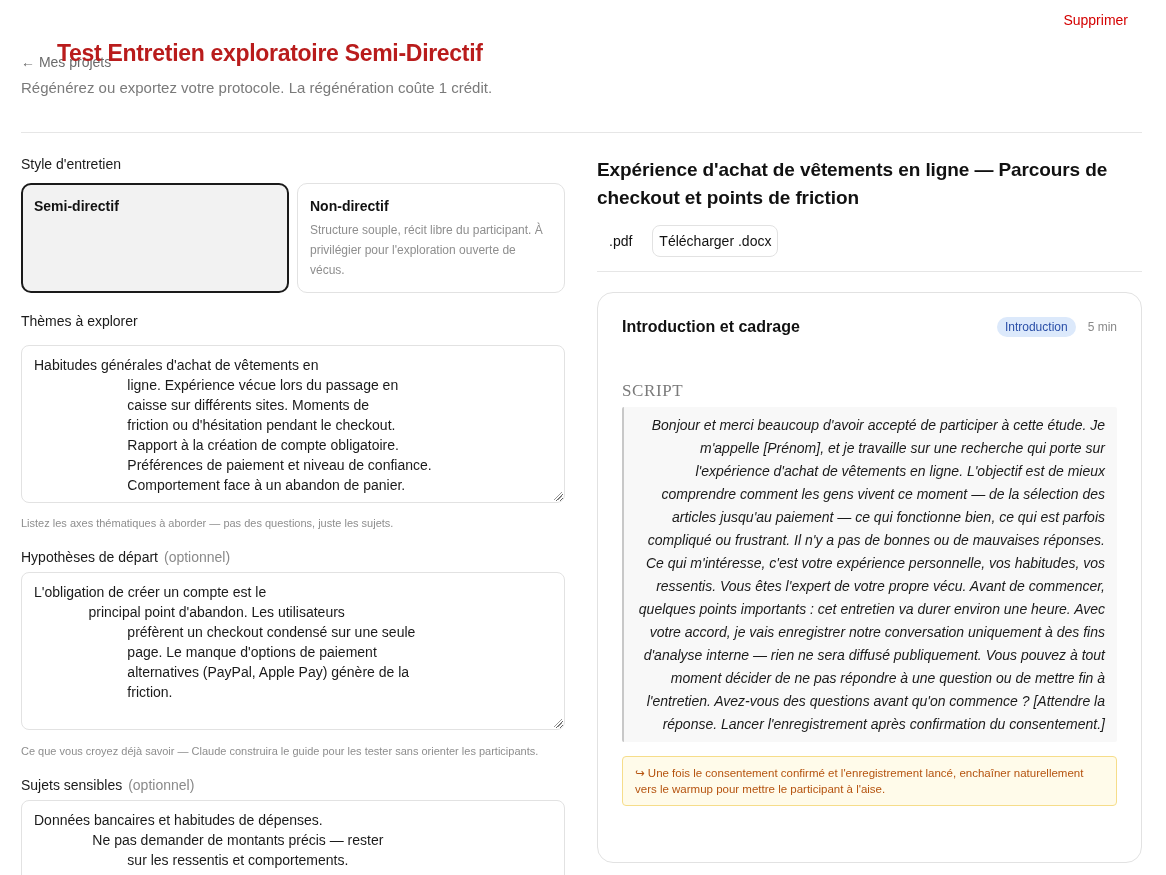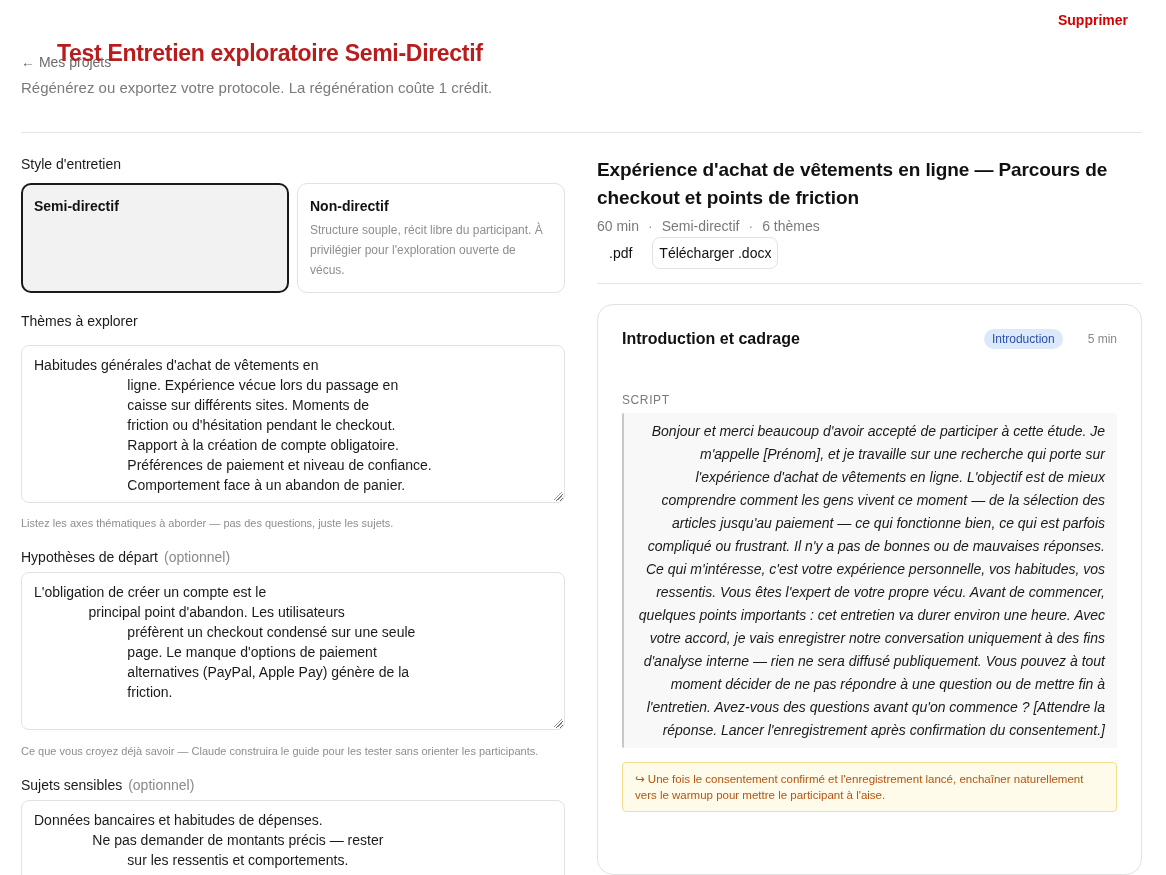--- a/index.html
+++ b/index.html
@@ -11,21 +11,21 @@
     }
     .page { position: relative; width: 1166px; height: 875px; }
 
     
     .back-link {
       position: absolute; left: 21px; top: 12px;
       font-size: 14px; color: #6b6b6b; text-decoration: none; cursor: pointer; margin-top: 42px;
     }
     .delete-link {
       position: absolute; right: 38px; top: 12px;
-      font-size: 14px; color: #d40000; cursor: pointer; font-weight: bold;
+      font-size: 14px; color: #d40000; cursor: pointer;
     }
     .page-title {
       position: absolute; left: 21px; top: 40px;
       font-size: 23px; font-weight: 700; letter-spacing: -0.3px; color: #b91c1c; margin-left: 36px;
     }
     .page-subtitle {
       position: absolute; left: 21px; top: 79px;
       font-size: 15px; color: #7a7a7a;
     }
     .top-divider {
@@ -59,35 +59,35 @@
       background: linear-gradient(135deg, transparent 45%, #9a9a9a 45%, #9a9a9a 52%, transparent 52%, transparent 72%, #9a9a9a 72%, #9a9a9a 79%, transparent 79%);
       cursor: nwse-resize;
     }
     .helper { font-size: 11px; color: #8e8e8e; line-height: 16px; margin-top: 12px; }
 
     
     .right-col { position: absolute; left: 597px; top: 156px; width: 545px; }
     .guide-title { font-size: 19px; font-weight: 700; line-height: 28px; color: #111; letter-spacing: -0.1px; }
     .guide-meta { font-size: 14px; color: #7a7a7a; margin-top: 6px; }
     .guide-meta .sep { margin: 0 9px; color: #9a9a9a; }
-    .export-row { display: flex; align-items: flex-end; gap: 8px; margin-top: 3px; }
+    .export-row { display: flex; align-items: flex-end; gap: 8px; margin-top: 13px; }
     .btn-plain { font-size: 14px; color: #111; padding: 7px 11px; border: 1px solid transparent; border-radius: 8px; background: transparent; cursor: pointer; font-family: inherit; }
     .btn-outline { font-size: 14px; color: #111; padding: 7px 6px; border: 1px solid #e2e2e2; border-radius: 8px; background: #fff; cursor: pointer; font-family: inherit; }
     .right-divider { margin-top: 14px; height: 1px; background: #e6e6e6; }
 
     .section-card {
       margin-top: 20px; width: 545px; height: 571px; border: 1px solid #e2e2e2; border-radius: 16px;
       padding: 24px 24px 12px 24px; background: #fff; overflow: hidden;
     }
     .section-head { display: flex; align-items: center; justify-content: space-between; }
     .section-title { font-size: 16px; font-weight: 700; color: #111; }
-    .section-tags { display: flex; align-items: center; gap: 25px; }
+    .section-tags { display: flex; align-items: center; gap: 12px; }
     .tag-pill { font-size: 12px; color: #2a4fa8; background: #dce9fb; padding: 3px 8px; border-radius: 10px; }
     .duration { font-size: 12px; color: #8a8a8a; }
-    .script-label { font-size: 12px; color: #7a7a7a; letter-spacing: 0.6px; margin-top: 44px; }
+    .script-label { font-size: 17px; color: #7a7a7a; letter-spacing: 0.6px; margin-top: 44px; font-family: Liberation Serif, serif; }
     .script-block {
       margin-top: 6px; background: #f8f8f8; border-left: 2px solid #c8c8c8; border-radius: 2px;
       padding: 7px 12px 6px 13px; font-style: italic; font-size: 14px; line-height: 23px; color: #1a1a1a; text-align: right;
     }
     .transition-note {
       margin-top: 14px; background: #fffbea; border: 1px solid #f6dd8a; border-radius: 4px;
       padding: 8px 12px; font-size: 11.5px; line-height: 16px; color: #b5530f;
     }
   </style>
 </head>
@@ -145,23 +145,20 @@
     </span>
     <div class="textarea-wrap">
       <textarea class="fake-textarea" style="height: 158px;">Données bancaires et habitudes de dépenses.
                Ne pas demander de montants précis — rester
                         sur les ressentis et comportements.</textarea>
     </div>
   </div>
 
   <div class="right-col">
     <h2 class="guide-title">Expérience d'achat de vêtements en ligne — Parcours de checkout et points de friction</h2>
-    <div class="guide-meta">
-      <span>60 min</span><span class="sep">·</span><span>Semi-directif</span><span class="sep">·</span><span>6 thèmes</span>
-    </div>
     <div class="export-row">
       <button class="btn-plain">.pdf</button>
       <button class="btn-outline">Télécharger .docx</button>
     </div>
     <div class="right-divider"></div>
 
     <div class="section-card">
       <div class="section-head">
         <span class="section-title">Introduction et cadrage</span>
         <div class="section-tags">

